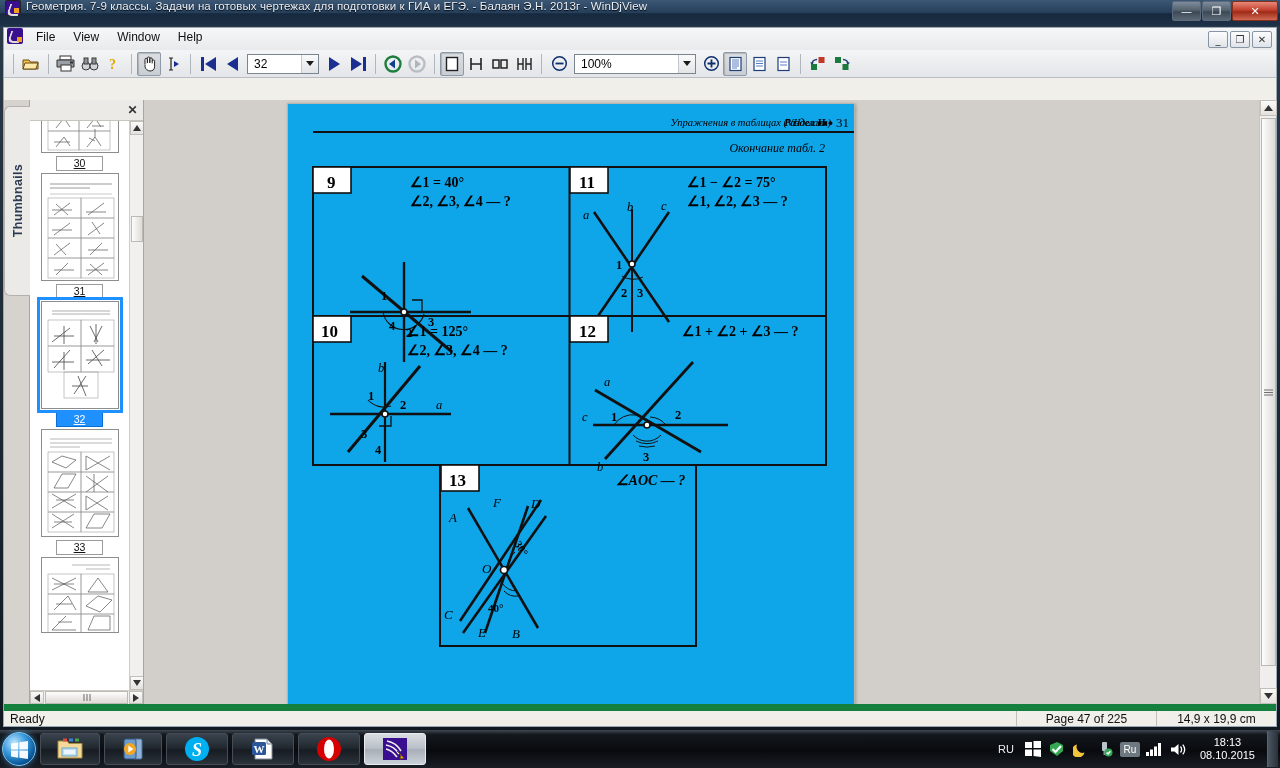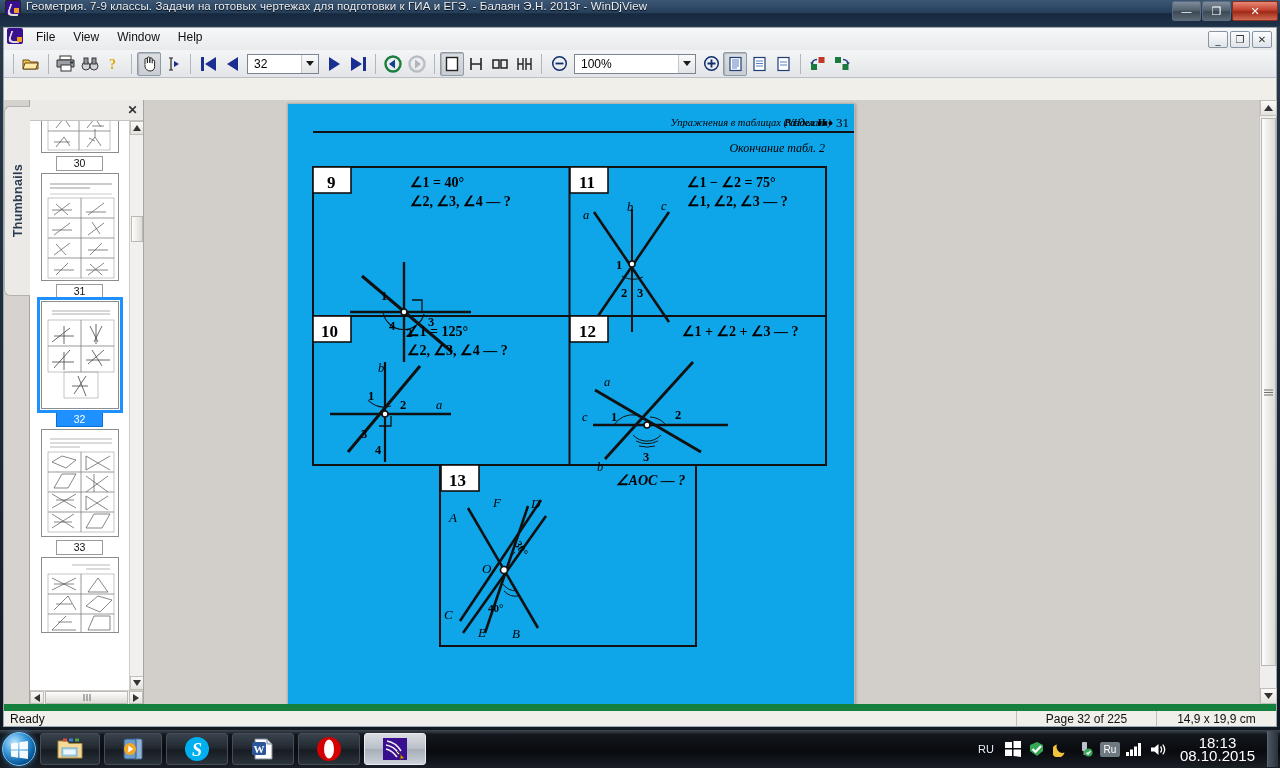--- a/index.html
+++ b/index.html
@@ -133,21 +133,21 @@
   #thumb-close { font-size:12px; font-weight:bold; color:#333; width:13px;height:13px;display:flex;align-items:center;justify-content:center;}
   #thumb-scroll-wrap { flex:1; display:flex; overflow:hidden; border-top:1px solid #c7c4bf;}
   #thumb-list { flex:1; background:#fff; overflow:hidden; position:relative; padding-top:2px;}
   .thumb-item { width:100%; display:flex; flex-direction:column; align-items:center; margin-bottom:2px;}
   .thumb-img {
     width:78px; background:#fff; border:1px solid #8d8d8d; position:relative; overflow:hidden;
   }
   .thumb-item.selected .thumb-img { outline:3px solid #1e90ff; outline-offset:1px; }
   .thumb-num {
     margin-top:3px; font-size:10.5px; color:#111; border:1px solid #9a9a9a; background:#fff;
-    padding:0px 17px; line-height:13px;
+    padding:0px 17px; line-height:13px;text-decoration:underline;
   }
   .thumb-item.selected .thumb-num { background:#1e90ff; color:#fff; border-color:#0c6fd4; }
   #thumb-vscroll {
     width:14px; background:#f1f0ee; border-left:1px solid #cfccc7; position:relative; flex:none;
   }
   .sb-arrow { width:14px;height:14px;background:linear-gradient(180deg,#fbfbfa,#e3e1dd);border:1px solid #c2bfba;display:flex;align-items:center;justify-content:center;}
   .sb-thumb {
     position:absolute; left:1px; width:12px; background:linear-gradient(90deg,#fdfdfc,#dedbd6);
     border:1px solid #bcb9b4;
   }
@@ -189,21 +189,21 @@
     height:32px; min-width:50px; margin-left:4px; border:1px solid #454d57; border-radius:3px;
     background:linear-gradient(180deg,#3a434e 0%,#222930 45%,#171c22 55%,#2b333b 100%);
     display:flex;align-items:center;justify-content:center; flex:none;
   }
   .tb-task.active {
     background:linear-gradient(180deg,#d9dde2 0%,#b9bfc7 48%,#a7aeb7 52%,#cbd1d8 100%);
     border-color:#e8ecf0;
   }
   #tray { margin-left:auto; display:flex; align-items:center; gap:6px; padding-right:2px; color:#e6ecf2;}
   .tray-ico { width:18px;height:18px; display:flex;align-items:center;justify-content:center; font-size:11px;}
-  #tray-clock { text-align:center; font-size:15px; line-height:13px; color:#fff; padding:0 6px; }
+  #tray-clock { text-align:center; font-size:11px; line-height:13px; color:#fff; padding:0 6px; }
   #show-desktop { width:11px; height:36px; background:linear-gradient(90deg,#4a5560,#2a323b); border-left:1px solid #596470; }
   
   #desktop-bg { position:absolute; left:0; top:730px; width:1280px; height:38px;
     background:linear-gradient(90deg,#6b6a58,#8a8470 40%,#5d6354 100%); }
   svg { display:block; }
 </style>
 </head>
 <body>
 
 <div id="desktop-bg"></div>
@@ -749,21 +749,21 @@
         <div class="sb-arrow" style="width:17px;height:16px;position:absolute;bottom:0;">
           <svg width="9" height="6" viewBox="0 0 9 6">
               <path d="M4.5 6L0 0h9z" fill="#333"></path>
             </svg>
         </div>
       </div>
     </div>
 
     <div id="status-bar">
       <div id="status-ready">Ready</div>
-      <div class="status-cell" style="width:140px;">Page 32 of 225</div>
+      <div class="status-cell" style="width:140px;">Page 47 of 225</div>
       <div class="status-cell" style="width:120px;">14,9 x 19,9 cm</div>
     </div>
   </div>
 </div>
 
 <div id="taskbar">
   <div id="start-orb">
     <svg width="19" height="19" viewBox="0 0 19 19">
       <path d="M1 3.4l7.2-1v7.1H1zM9.4 2.2L18 1v8.5H9.4zM1 10.6h7.2v7.1L1 16.5zM9.4 10.6H18V19l-8.6-1.2z" fill="#fff" opacity=".95"></path>
     </svg>

